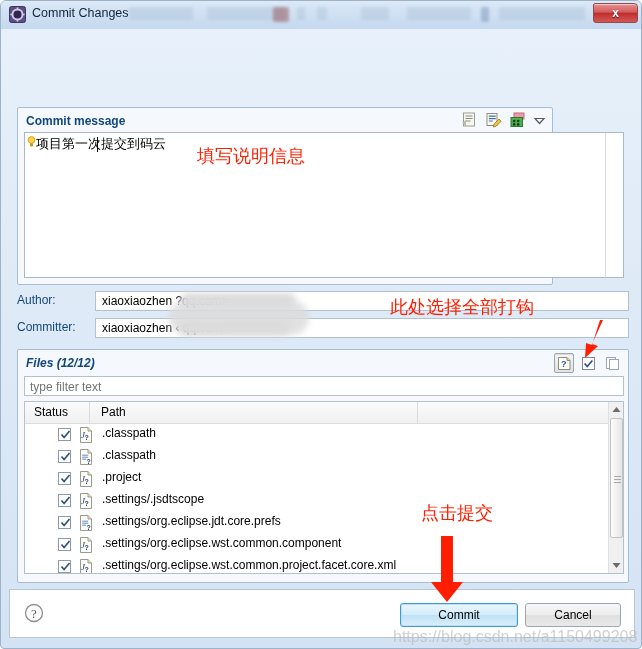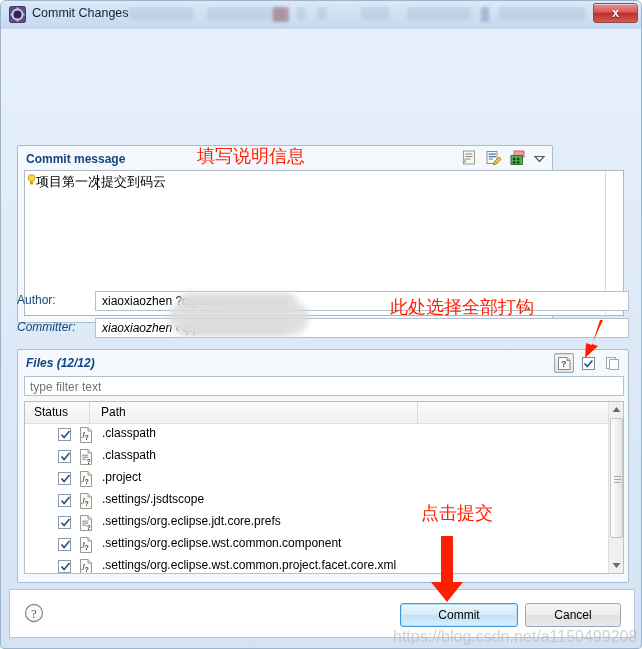--- a/index.html
+++ b/index.html
@@ -72,21 +72,20 @@
     width: 50px; height: 46px;
   }
 
   
   #msg-group {
     position: absolute; left: 16px; top: 106px;
     width: 536px; height: 178px;
     border: 1px solid #a8bdd1;
     background: #f5f9fd;
     border-radius: 2px;
-    margin-top: 38px;
   }
   #msg-label {
     position: absolute; left: 8px; top: 6px;
     font-size: 12px; font-weight: bold; color: #12477e;
   }
   #msg-toolbar {
     position: absolute; right: 6px; top: 4px;
     display: flex; align-items: center; gap: 7px;
   }
   .tbicon { width: 17px; height: 16px; display: block; cursor: pointer; }
@@ -363,21 +362,21 @@
   </div>
 
   <div class="field-row" style="top:290px; width:612px;">
     <div class="field-label">Author:</div>
     <div class="field-box">
       <div class="field-val">xiaoxiaozhen                    ?qq.com&gt;</div>
       <div class="redact" style="left:84px; top:1px; width:116px; height:15px;"></div>
     </div>
   </div>
 
-  <div class="field-row" style="top:317px; width:612px;font-style:italic;">
+  <div class="field-row" style="top:317px; width:612px;">
     <div class="field-label">Committer:</div>
     <div class="field-box">
       <div class="field-val">xiaoxiaozhen ‹                  qq.com&gt;</div>
       <div class="redact" style="left:84px; top:1px; width:110px; height:15px;"></div>
     </div>
   </div>
 
   <div class="redact" style="left:168px; top:300px; width:140px; height:34px; border-radius:18px; opacity:0.85;"></div>
 
   <div id="files-group">

